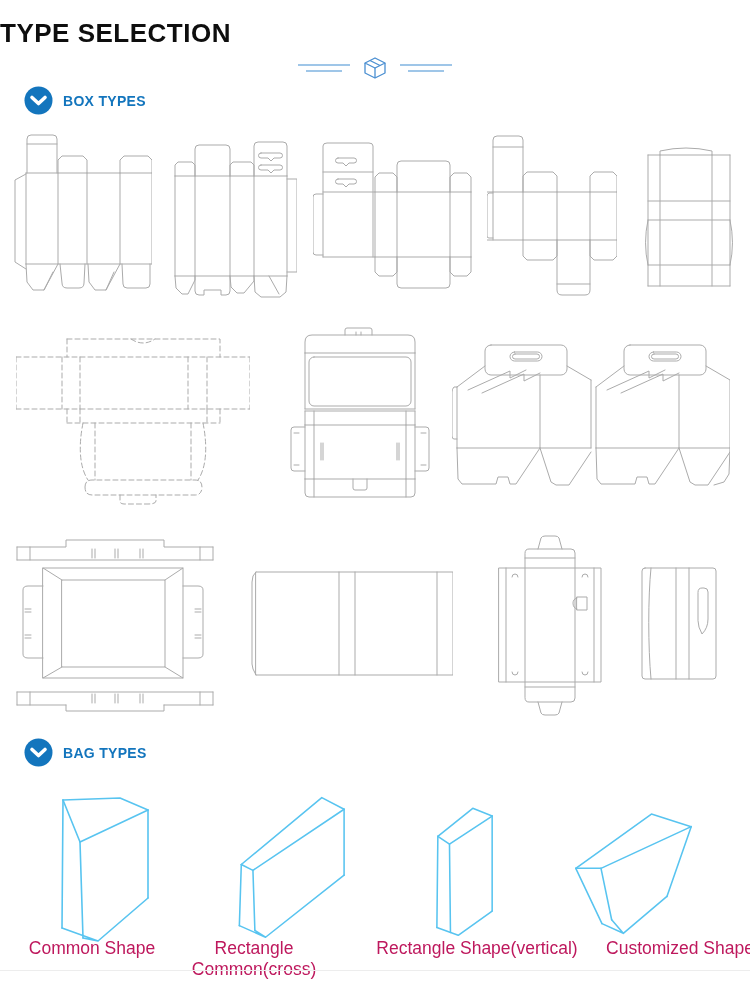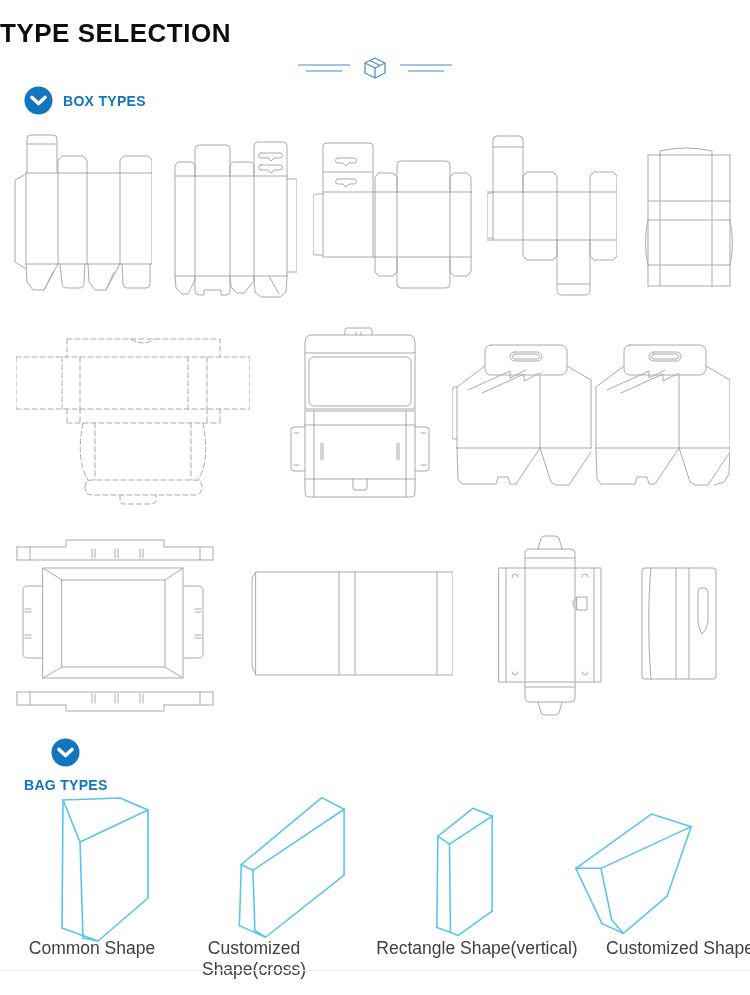--- a/index.html
+++ b/index.html
@@ -14,21 +14,21 @@
   .sec-header{position:absolute;left:24px;display:flex;align-items:center;gap:10px;cursor:pointer;}
   .sec-header .label{font-size:14px;font-weight:bold;color:#1375bd;letter-spacing:.3px;}
   .sec-icon{width:29px;height:29px;display:block;}
   
   svg.dl{position:absolute;}
   svg.dl path, svg.dl rect, svg.dl line{fill:none;stroke:#ababab;stroke-width:1;
         stroke-linejoin:round;stroke-linecap:round;}
   svg.dl.dashed path, svg.dl.dashed rect, svg.dl.dashed line{stroke-dasharray:5 3;}
   svg.bag{position:absolute;}
   svg.bag path{fill:none;stroke:#58c4f0;stroke-width:1.6;stroke-linejoin:round;stroke-linecap:round;}
-  .bag-label{position:absolute;top:938px;font-size:17.5px;color:#404040;text-align:center;}
+  .bag-label{position:absolute;top:938px;font-size:17.5px;color:#be185d;text-align:center;}
   .divider{position:absolute;top:970px;left:0;width:750px;height:1px;background:#ededed;}
 </style>
 </head>
 <body>
 
 <div id="page">
 
   <div class="title">TYPE SELECTION</div>
 
   <div class="deco">
@@ -200,21 +200,21 @@
     <path d="M79,62 H89 V75 H79 Z M79,63 Q75,64 75,68 Q75,73 79,74"></path>
   </svg>
 
   <svg class="dl" style="left:641px;top:567px;" width="76" height="113" viewBox="0 0 76 113">
     <rect x="1" y="1" width="74" height="111" rx="3"></rect>
     <path d="M10,1 C7,30 7,80 10,112"></path>
     <path d="M35,1 V112 M48,1 V112"></path>
     <path d="M57,25 Q57,21 61,21 H63 Q67,21 67,25 V52 Q67,61 61,67 Q57,60 57,54 Z"></path>
   </svg>
 
-  <div class="sec-header" style="top:738px;flex-direction:column;">
+  <div class="sec-header" style="top:738px;">
     <svg class="sec-icon" viewBox="0 0 29 29">
       <circle cx="14.5" cy="14.5" r="14" fill="#1375bd"></circle>
       <path d="M8,11.5 L14.5,17.5 L21,11.5" fill="none" stroke="#fff" stroke-width="3.6" stroke-linecap="round" stroke-linejoin="round"></path>
     </svg>
     <span class="label">BAG TYPES</span>
   </div>
 
   <svg class="bag" style="left:30px;top:785px;" width="150" height="160" viewBox="0 0 150 160">
     <path d="M33,15 L90,13 L118,25"></path>
     <path d="M33,15 L50,57 M50,57 L118,25"></path>
@@ -237,18 +237,18 @@
   </svg>
 
   <svg class="bag" style="left:558px;top:783px;" width="150" height="160" viewBox="0 0 150 165">
     <path d="M16,88 L94,32 L135,45"></path>
     <path d="M16,88 L42,88 M42,88 L135,45"></path>
     <path d="M16,88 L43,145 M42,88 L53,141 M135,45 L110,117"></path>
     <path d="M43,145 L65,155 M53,141 L65,155 M65,155 L110,117"></path>
   </svg>
 
   <div class="bag-label" style="left:8px;width:168px;">Common Shape</div>
-  <div class="bag-label" style="left:158px;width:192px;">Customized Shape(cross)</div>
+  <div class="bag-label" style="left:158px;width:192px;">Rectangle Common(cross)</div>
   <div class="bag-label" style="left:352px;width:210px;margin-left:20px;">Rectangle Shape(vertical)</div>
   <div class="bag-label" style="left:586px;width:188px;">Customized Shape</div>
 
   <div class="divider"></div>
 </div>
 
 </body></html>

